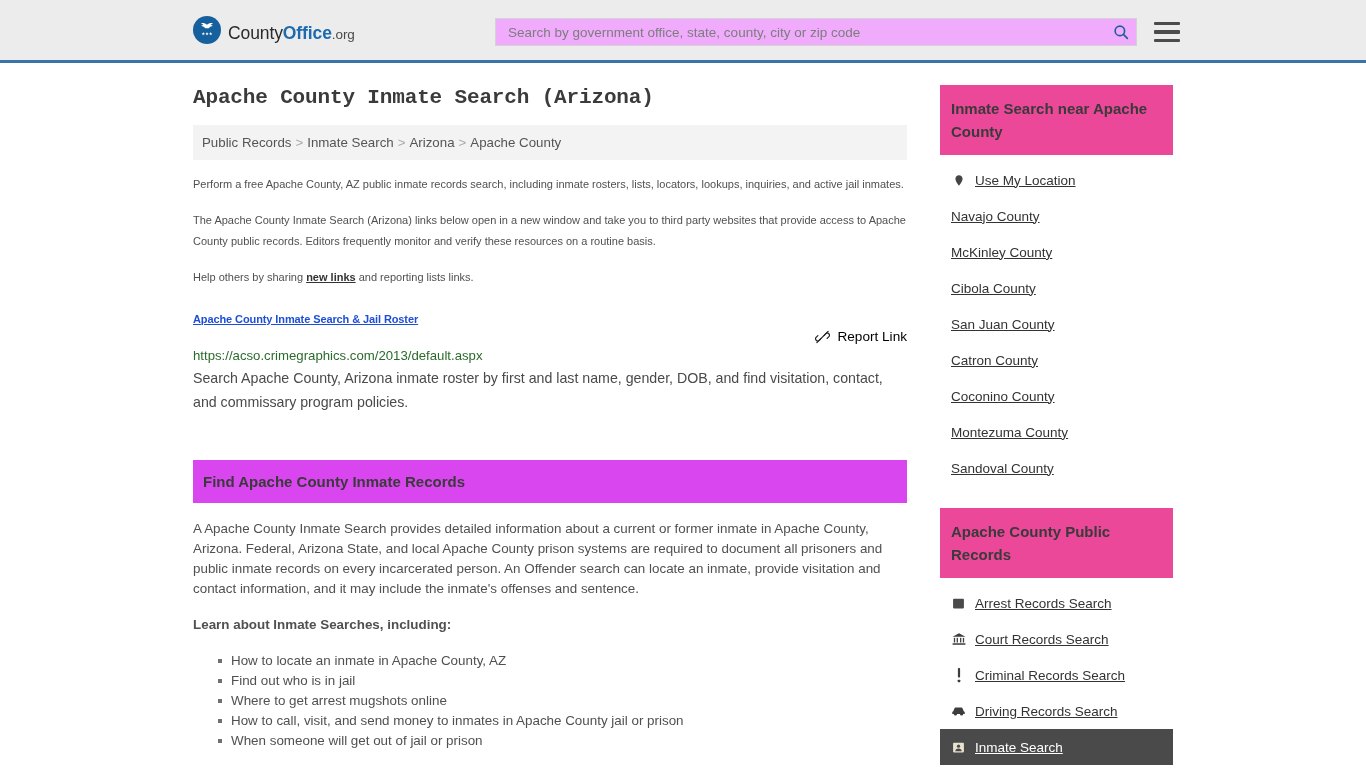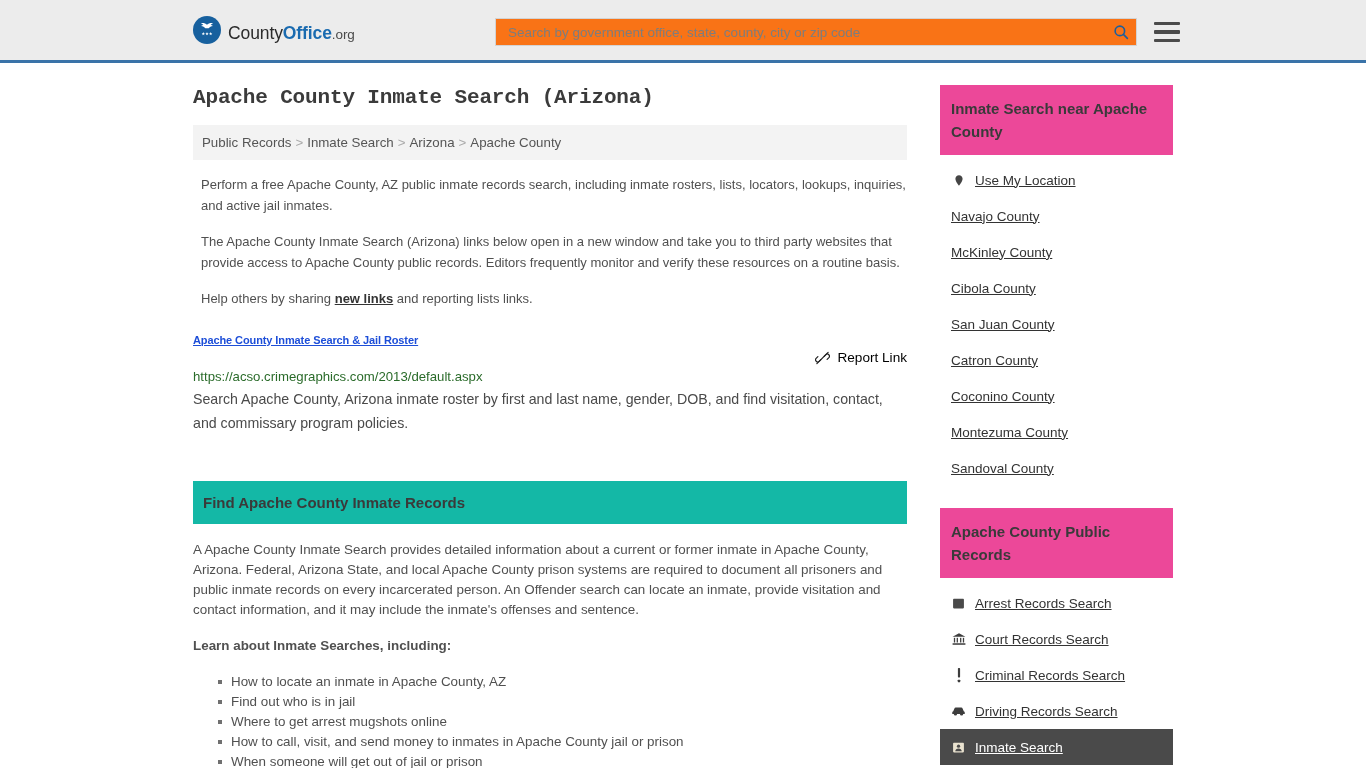--- a/index.html
+++ b/index.html
@@ -50,21 +50,21 @@
   .search-area {
     position: absolute;
     left: 495px;
     top: 18px;
     display: flex;
     align-items: center;
   }
   .search-box {
     width: 642px;
     height: 28px;
-    background: #f97316;
+    background: #f0abfc;
     border: 1px solid #d3d3d3;
     display: flex;
     align-items: center;
     padding: 0 6px 0 10px;
   }
   .search-box input {
     border: 0;
     outline: none;
     flex: 1;
     font-size: 13.5px;
@@ -117,24 +117,24 @@
     padding: 10px 9px;
     font-size: 13.3px;
     color: #555;
     margin-bottom: 14px;
   }
   .breadcrumb a { color: #555; text-decoration: none; }
   .breadcrumb .sep { color: #aaa; padding: 0 4px; }
 
   
   .body-p {
-    font-size: 13px;
+    font-size: 11px;
     line-height: 21px;
     color: #505050;
-    margin: 0 0 15px 8px;
+    margin: 0 0 15px 0;
   }
   .body-p a.inline {
     color: #333; font-weight: bold; text-decoration: underline;
   }
 
   
   .result { margin-top: 25px; position: relative; }
   .result-head {
     display: flex;
     align-items: flex-start;
@@ -161,21 +161,21 @@
   }
   .result-desc {
     font-size: 14.2px;
     line-height: 24px;
     color: #4a4a4a;
     margin-top: 3px;
   }
 
   
   .section-bar {
-    background: #14b8a6;
+    background: #d946ef;
     padding: 13px 10px;
     margin-top: 46px;
   }
   .section-bar h2 {
     margin: 0;
     font-size: 15px;
     font-weight: bold;
     color: #3a3a3a;
   }
   .section-body { padding-top: 16px; }

